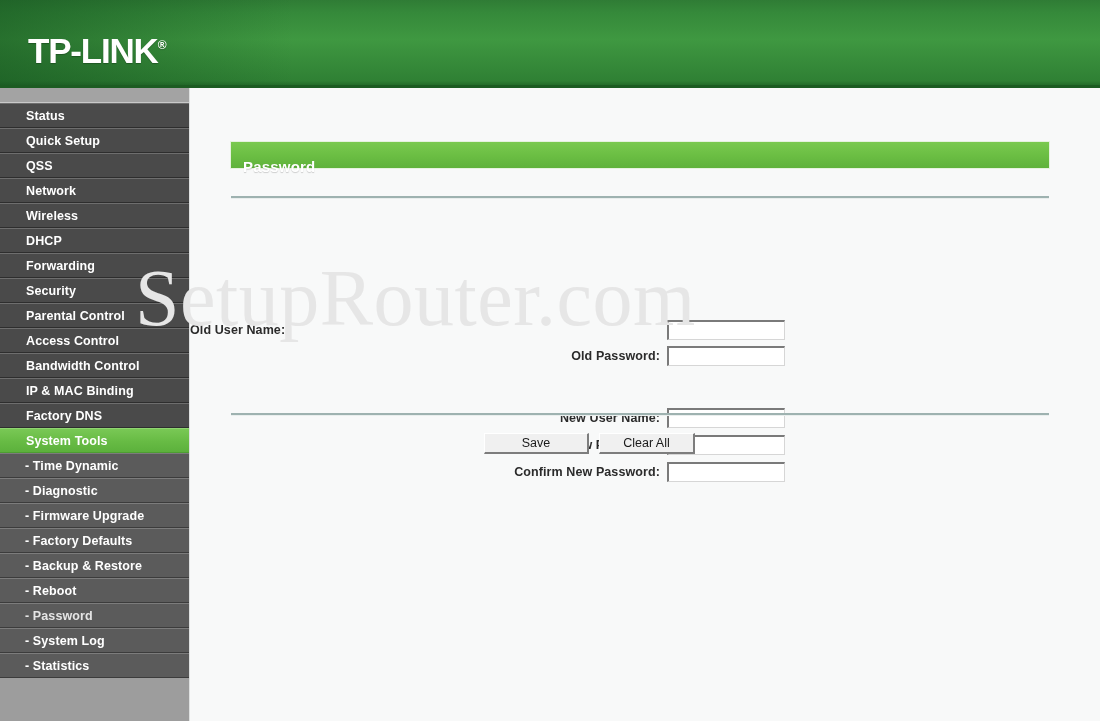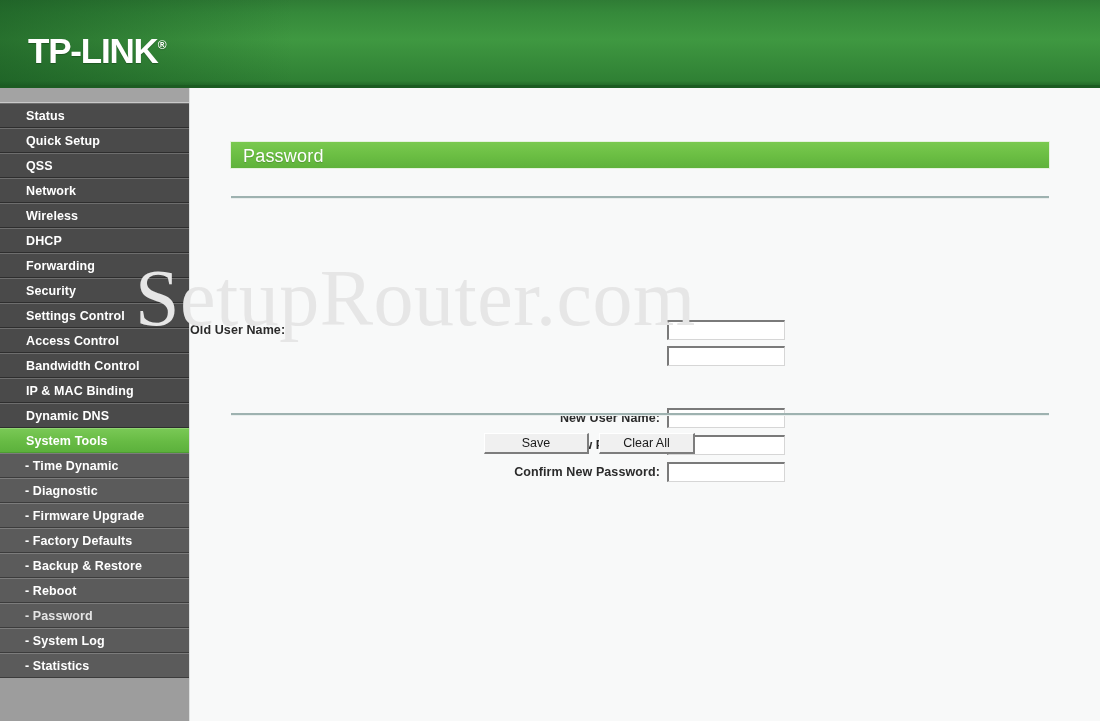--- a/index.html
+++ b/index.html
@@ -146,23 +146,23 @@
     top: 54px;
     width: 818px;
     height: 26px;
     background: linear-gradient(to bottom, #7ac94f 0%, #6cbf44 48%, #5fb23b 100%);
     box-shadow: 0 0 0 1px #e6f2de;
     box-sizing: border-box;
   }
   .section-title-bar .title-text {
     position: absolute;
     left: 12px;
-    top: 4px;
-    font-size: 18px;
-    font-weight: normal;
+    top: 16px;
+    font-size: 15px;
+    font-weight: bold;
     color: #ffffff;
     letter-spacing: 0.2px;
     text-shadow: 0 1px 1px rgba(0,0,0,0.18);
   }
 
   .rule {
     position: absolute;
     left: 41px;
     width: 818px;
     height: 0;
@@ -267,25 +267,25 @@
       <div class="sidebar-spacer"></div>
       <div id="nav-list">
           <div class="nav-item"><span>Status</span></div>
           <div class="nav-item"><span>Quick Setup</span></div>
           <div class="nav-item"><span>QSS</span></div>
           <div class="nav-item"><span>Network</span></div>
           <div class="nav-item"><span>Wireless</span></div>
           <div class="nav-item"><span>DHCP</span></div>
           <div class="nav-item"><span>Forwarding</span></div>
           <div class="nav-item"><span>Security</span></div>
-          <div class="nav-item"><span>Settings Control</span></div>
+          <div class="nav-item"><span>Parental Control</span></div>
           <div class="nav-item"><span>Access Control</span></div>
           <div class="nav-item"><span>Bandwidth Control</span></div>
           <div class="nav-item"><span>IP &amp; MAC Binding</span></div>
-          <div class="nav-item"><span>Dynamic DNS</span></div>
+          <div class="nav-item"><span>Factory DNS</span></div>
           <div class="nav-item active-main"><span>System Tools</span></div>
           <div class="nav-item sub"><span>- Time Dynamic</span></div>
           <div class="nav-item sub"><span>- Diagnostic</span></div>
           <div class="nav-item sub"><span>- Firmware Upgrade</span></div>
           <div class="nav-item sub"><span>- Factory Defaults</span></div>
           <div class="nav-item sub"><span>- Backup &amp; Restore</span></div>
           <div class="nav-item sub"><span>- Reboot</span></div>
           <div class="nav-item sub active-sub"><span>- Password</span></div>
           <div class="nav-item sub"><span>- System Log</span></div>
           <div class="nav-item sub"><span>- Statistics</span></div>
@@ -299,20 +299,21 @@
       </div>
 
       <div class="rule top"></div>
 
       <div class="form-area" id="form-area">
           <div class="field-row" style="top: 232px; left: 0px; width: 607px;">
             <div class="field-label" style="right: auto; left: 0px; width: 470px; text-align: left;">Old User Name:</div>
             <input class="field-input" type="text" placeholder="" style="left: 477px;">
           </div>
           <div class="field-row" style="top: 258px; left: 0px; width: 607px;">
+            <div class="field-label" style="right: auto; left: 0px; width: 470px; text-align: right;">Old Password:</div>
             <input class="field-input" type="text" placeholder="" style="left: 477px;">
           </div>
           <div class="field-row" style="top: 320px; left: 0px; width: 607px;">
             <div class="field-label" style="right: auto; left: 0px; width: 470px; text-align: right;">New User Name:</div>
             <input class="field-input" type="text" placeholder="" style="left: 477px;">
           </div>
           <div class="field-row" style="top: 347px; left: 0px; width: 607px;">
             <div class="field-label" style="right: auto; left: 0px; width: 470px; text-align: right;">New Password:</div>
             <input class="field-input" type="text" placeholder="" style="left: 477px;">
           </div>

